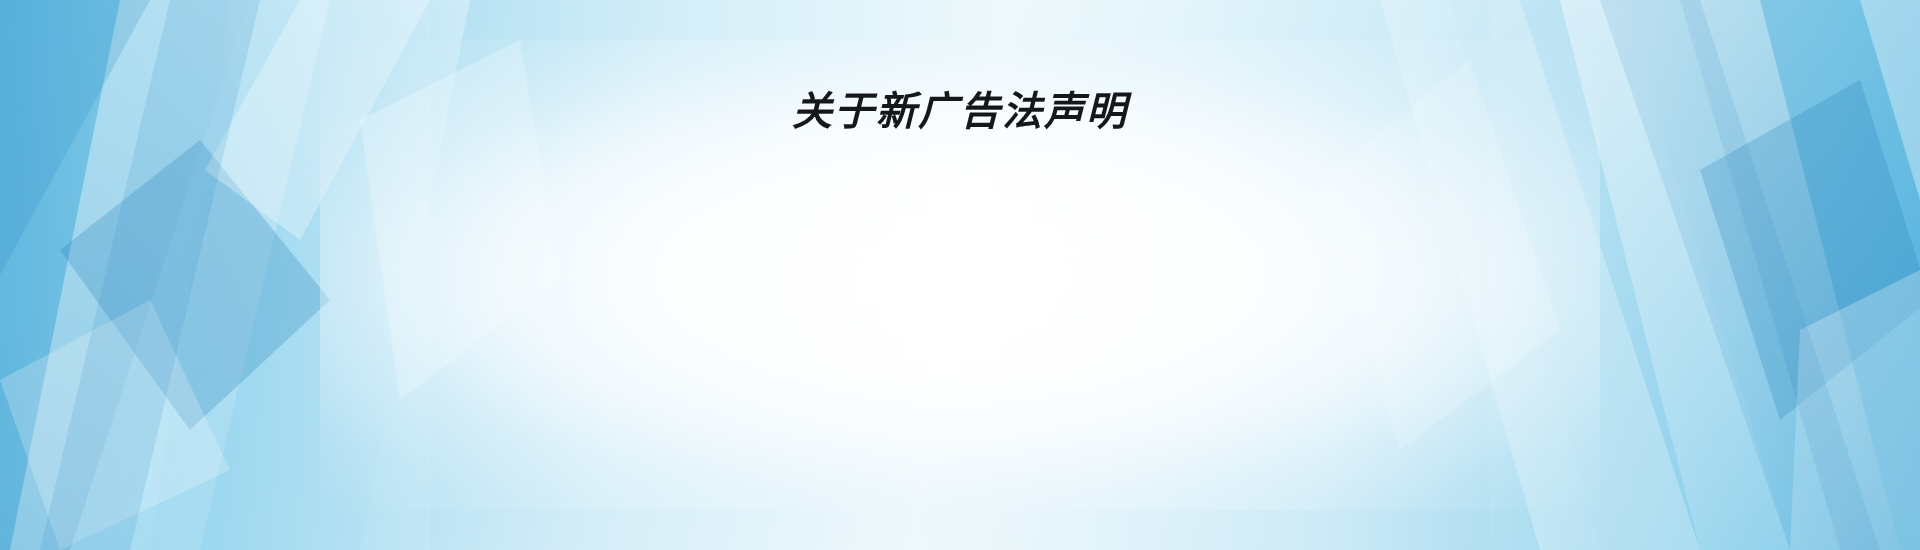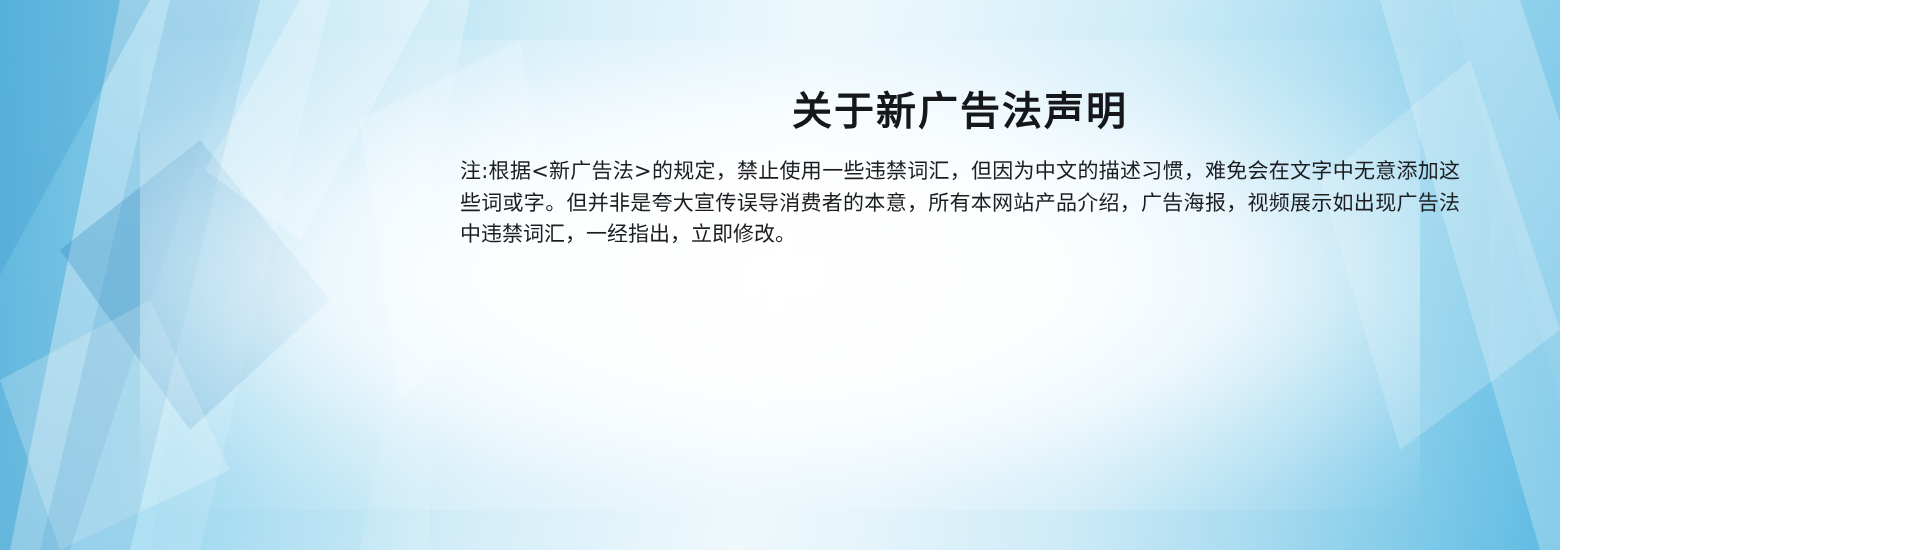--- a/index.html
+++ b/index.html
@@ -7,35 +7,36 @@
     margin: 0;
     padding: 0;
     background: #ffffff;
   }
   body {
     font-family: "DejaVu Sans", "Liberation Sans", sans-serif;
   }
 
   .banner {
     position: relative;
-    width: 1560px;
+    width: 1920px;
     height: 550px;
     overflow: hidden;
     background: linear-gradient(100deg,
         #6cc4e8 0%,
         #8fd3ee 10%,
         #b6e2f3 22%,
         #d9f0f9 34%,
         #eaf7fc 44%,
         #f4fbfd 50%,
         #eaf7fc 58%,
         #d2edf8 70%,
         #a9dcf0 82%,
         #7ecae9 92%,
         #5cb9e2 100%);
+    font-style: italic;
   }
 
   
   .shards {
     position: absolute;
     inset: 0;
     pointer-events: none;
   }
   .shards svg { display: block; width: 1920px; height: 550px; }
 
@@ -156,17 +157,16 @@
       <rect x="430" y="0" width="1060" height="550" fill="url(#gC)" opacity="0.10"></rect>
     </svg>
   </div>
 
   <div class="glow"></div>
 
   <div class="content">
     <h1 class="title">关于新广告法声明</h1>
 
     <div class="body-block">
-      <p class="para">注:根据&lt;新广告法&gt;的规定，禁止使用一些违禁词汇，但因为中文的描述习惯，难免会在文字中无意添加这些词或字。但并非是夸大宣传误导消费者的本意，所有本网站产品介绍，广告海报，视频展示如出现广告法中违禁词汇，一经指出，立即修改。</p>
     </div>
   </div>
 
 </div>
 
 </body></html>

